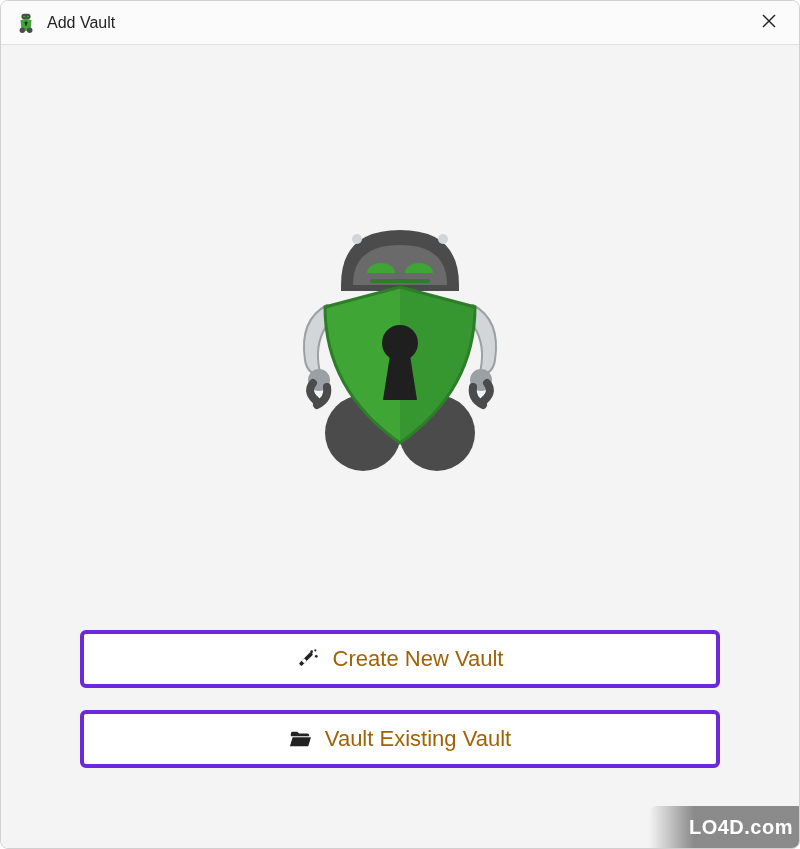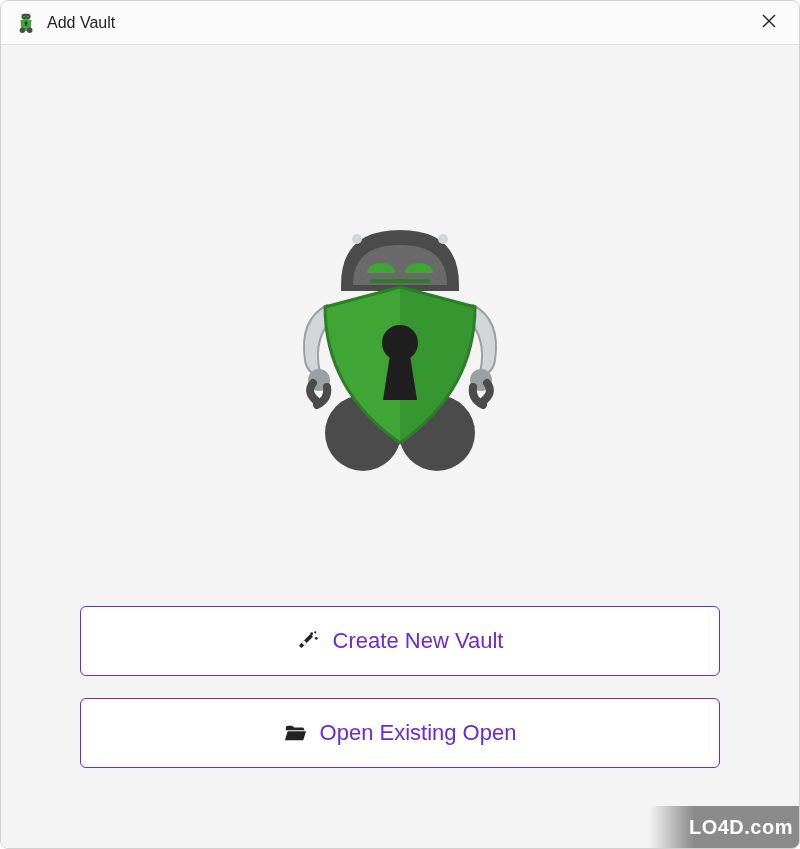--- a/index.html
+++ b/index.html
@@ -61,29 +61,29 @@
     width: 250px;
   }
   .actions {
     width: 640px;
     display: flex;
     flex-direction: column;
     gap: 22px;
   }
   .btn {
     width: 100%;
-    height: 70px;
+    height: 58px;
     background: #ffffff;
-    border: 1px solid #6d28d9;
+    border: 4px solid #6d28d9;
     border-radius: 6px;
     display: flex;
     align-items: center;
     justify-content: center;
     font-size: 22px;
-    color: #6d28d9;
+    color: #a16207;
     cursor: pointer;
     gap: 14px;
   }
   .btn .icon { width: 22px; height: 22px; display: flex; align-items:center; justify-content:center; }
   .btn .icon svg { width: 22px; height: 22px; fill: #222; }
   .watermark {
     position: absolute;
     right: 0; bottom: 0;
     height: 42px;
     padding: 0 6px 0 40px;
@@ -180,21 +180,21 @@
         <span>Create New Vault</span>
       </div>
 
       <div class="btn">
         <span class="icon">
           <svg viewBox="0 0 24 24">
             <path d="M2 6 q0 -2 2 -2 h5 l2 2 h9 q2 0 2 2 v1 h-20 z" fill="#222"></path>
             <path d="M1 20 l3 -10 h20 l-3 10 z" fill="#222"></path>
           </svg>
         </span>
-        <span>Open Existing Open</span>
+        <span>Vault Existing Vault</span>
       </div>
 
     </div>
   </div>
 
   <div class="watermark">LO4D.com</div>
 
 </div>
 
 </body></html>

